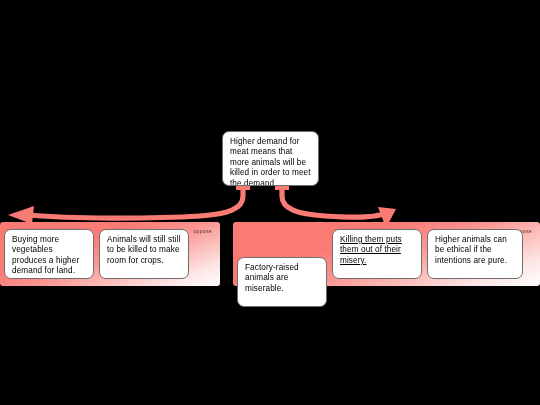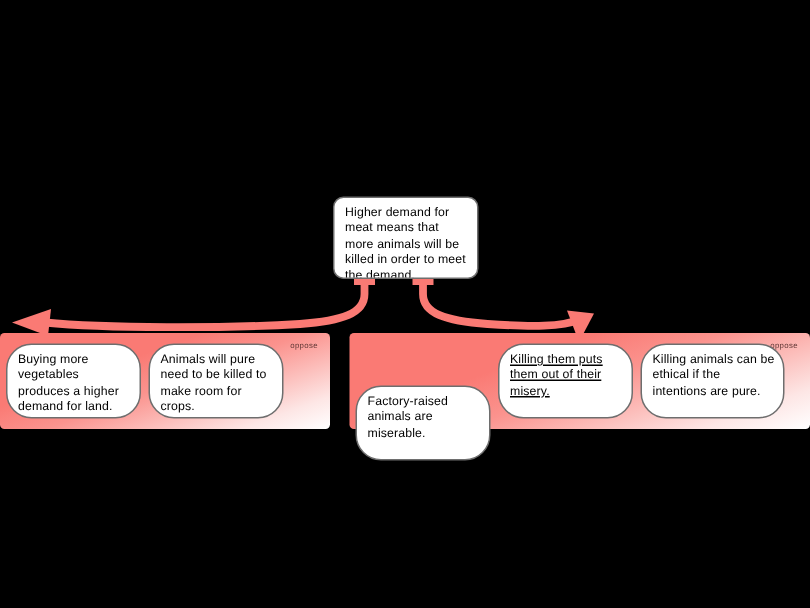--- a/index.html
+++ b/index.html
@@ -82,21 +82,21 @@
   #group-right .group-label { right: 8px; }
 
   
   .child-card {
     position: absolute;
     box-sizing: border-box;
     top: 7px;
     height: 50px;
     background: #ffffff;
     border: 1px solid #6e6e6e;
-    border-radius: 17px;
+    border-radius: 7px;
     color: #000000;
     font-size: 8.2px;
     line-height: 10.4px;
     letter-spacing: 0.1px;
     padding: 5px 5px 4px 7px;
     overflow: hidden;
     z-index: 5;
   }
   #child-l0 { left: 4px;   width: 90px; }
   #child-l1 { left: 99px;  width: 90px; }
@@ -131,30 +131,30 @@
   <div id="root-node" class="node-card">
     <span>Higher demand for meat means that more animals will be killed in order to meet the demand.</span>
   </div>
 
   <div id="group-left" class="group-panel">
     <div class="group-label">oppose</div>
     <div id="child-l0" class="child-card">
       <span>Buying more vegetables produces a higher demand for land.</span>
     </div>
     <div id="child-l1" class="child-card">
-      <span>Animals will pure need to be killed to make room for crops.</span>
+      <span>Animals will still still to be killed to make room for crops.</span>
     </div>
   </div>
 
   <div id="group-right" class="group-panel">
     <div class="group-label">oppose</div>
     <div id="child-r0" class="child-card">
       <span>Factory-raised animals are miserable.</span>
     </div>
     <div id="child-r1" class="child-card">
       <span>Killing them puts them out of their misery.</span>
     </div>
     <div id="child-r2" class="child-card">
-      <span>Killing animals can be ethical if the intentions are pure.</span>
+      <span>Higher animals can be ethical if the intentions are pure.</span>
     </div>
   </div>
 
 </div>
 
 </body></html>

